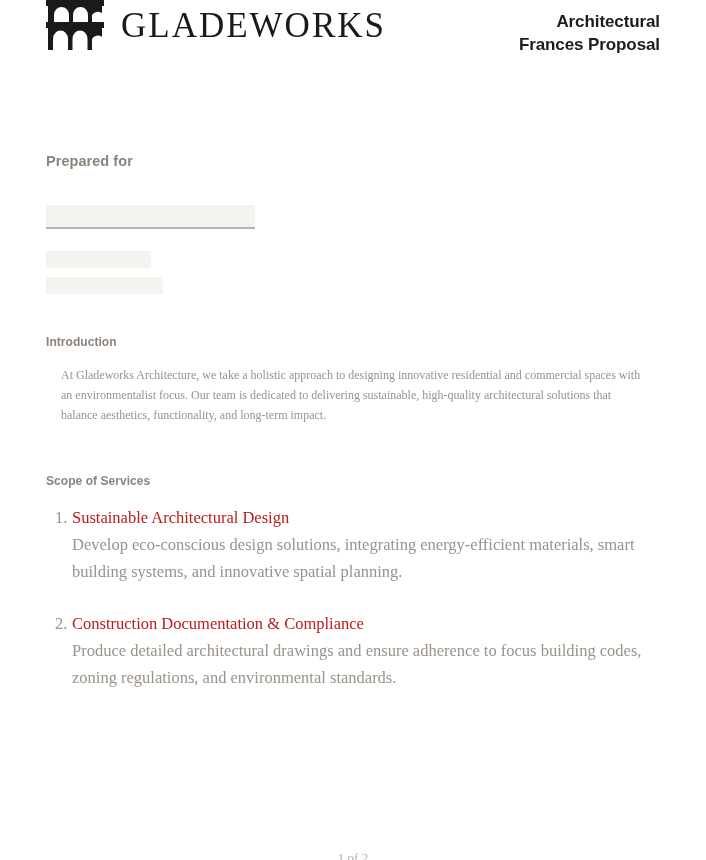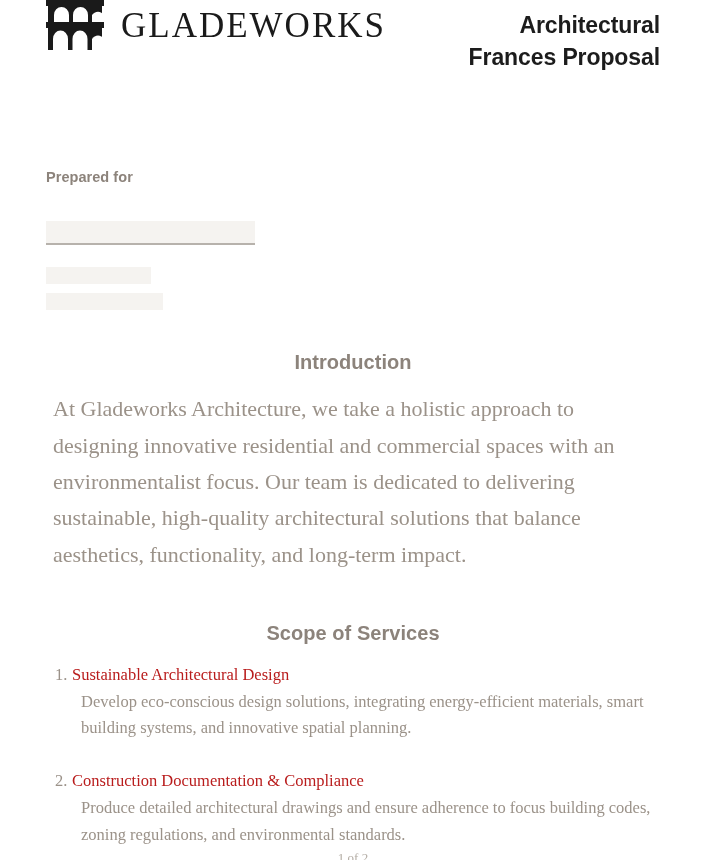--- a/index.html
+++ b/index.html
@@ -46,21 +46,21 @@
     font-size: 35px;
     font-weight: 400;
     letter-spacing: 2.0px;
     color: #1a1a1a;
     line-height: 1;
     white-space: nowrap;
   }
   .doc-title {
     text-align: right;
     font-family: "Liberation Sans", sans-serif;
-    font-size: 23px;
+    font-size: 17px;
     font-weight: 700;
     line-height: 1.38;
     color: #1c1c1c;
     letter-spacing: -0.1px;
     padding-top: 10px;
     white-space: nowrap;
     margin-left: 8px;
   }
 
   
@@ -100,33 +100,32 @@
     font-size: 16.5px;
     color: #9b9289;
     line-height: 1.5;
   }
   .party-gap { height: 22px; }
 
   
   .section { margin-top: 41px; }
   .section-title {
     font-family: "Liberation Sans", sans-serif;
-    font-size: 20px;
+    font-size: 12px;
     font-weight: 700;
     color: #8c837b;
     letter-spacing: 0.05px;
     margin-bottom: 17px;
-    text-align: center;
   }
   .body-text {
     font-family: "Liberation Serif", serif;
-    font-size: 22px;
+    font-size: 12px;
     color: #9b9289;
     line-height: 1.65;
-    margin: 7px;
+    margin: 15px;
     max-width: 614px;
   }
 
   .scope-section { margin-top: 49px; }
   .scope-list {
     list-style: none;
     margin: 0;
     padding: 0;
   }
   .scope-item {
@@ -151,21 +150,20 @@
     font-size: 16.5px;
     color: #b91c1c;
     line-height: 1.62;
   }
   .scope-desc {
     font-family: "Liberation Serif", serif;
     font-size: 16.5px;
     color: #9b9289;
     line-height: 1.62;
     max-width: 594px;
-    margin-left: 9px;
   }
 
   
   .footer {
     position: absolute;
     left: 0;
     right: 0;
     bottom: -6px;
     text-align: center;
     font-family: "Liberation Serif", serif;

